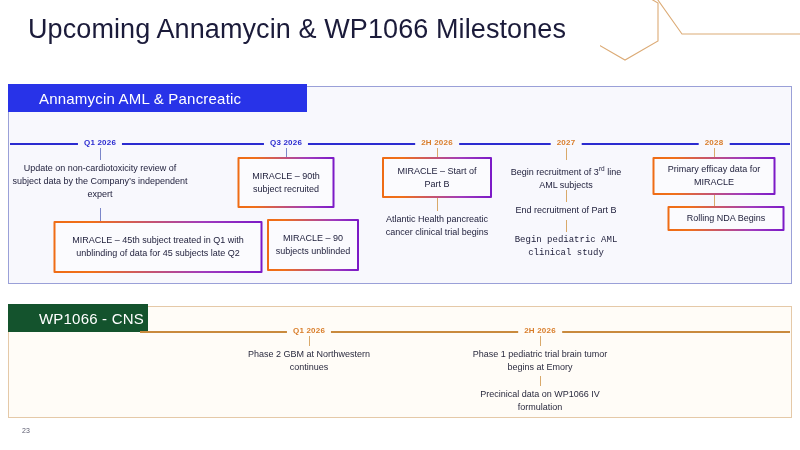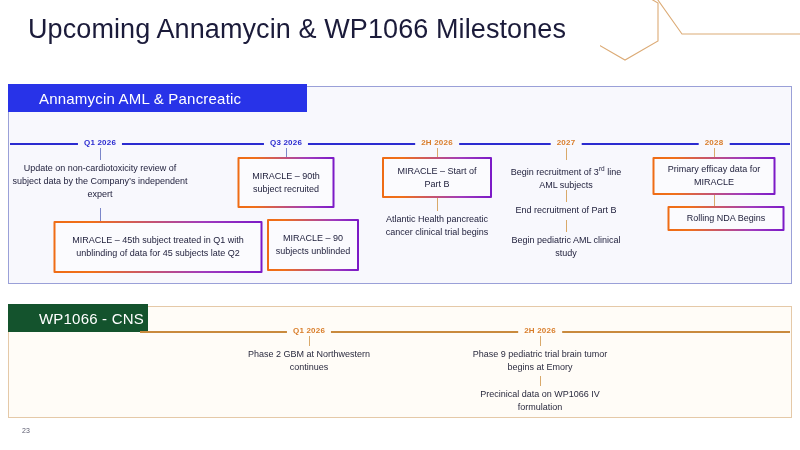--- a/index.html
+++ b/index.html
@@ -134,21 +134,21 @@
   <div class="node-text" style="left:437px;top:213px;width:120px;">Atlantic Health pancreatic cancer clinical trial begins</div>
 
   <div class="axis-label orange-top" style="left:566px;">2027</div>
   <div class="stem orange" style="left:566px;top:148px;height:12px;"></div>
   <div class="node-text" style="left:566px;top:162px;width:130px;">
     <span>Begin recruitment of 3<sup>rd</sup> line AML subjects</span>
   </div>
   <div class="stem orange" style="left:566px;top:190px;height:12px;"></div>
   <div class="node-text" style="left:566px;top:204px;width:140px;">End recruitment of Part B</div>
   <div class="stem orange" style="left:566px;top:220px;height:12px;"></div>
-  <div class="node-text" style="left:566px;top:234px;width:130px;">Begin pediatric AML clinical study</div>
+  <div class="node-text" style="left:566px;top:234px;width:130px;font-family:Liberation Mono, monospace;">Begin pediatric AML clinical study</div>
 
   <div class="axis-label orange-top" style="left:714px;">2028</div>
   <div class="stem orange" style="left:714px;top:148px;height:10px;"></div>
   <div class="gbox" style="left:714px;top:157px;width:123px;height:38px;">
     <div class="inner">Primary efficay data for MIRACLE</div>
   </div>
   <div class="stem orange" style="left:714px;top:195px;height:12px;"></div>
   <div class="gbox" style="left:714px;top:206px;width:117px;height:25px;margin-left:12px;">
     <div class="inner">Rolling NDA Begins</div>
   </div>
@@ -158,19 +158,19 @@
     <span>WP1066 - CNS</span>
   </div>
   <div class="axis axis-cns"></div>
 
   <div class="axis-label orange-bot" style="left:309px;">Q1 2026</div>
   <div class="stem orange" style="left:309px;top:336px;height:10px;"></div>
   <div class="node-text cns" style="left:309px;top:348px;width:150px;">Phase 2 GBM at Northwestern continues</div>
 
   <div class="axis-label orange-bot" style="left:540px;">2H 2026</div>
   <div class="stem orange" style="left:540px;top:336px;height:10px;"></div>
-  <div class="node-text cns" style="left:540px;top:348px;width:150px;">Phase 9 pediatric trial brain tumor begins at Emory</div>
+  <div class="node-text cns" style="left:540px;top:348px;width:150px;">Phase 1 pediatric trial brain tumor begins at Emory</div>
   <div class="stem orange" style="left:540px;top:376px;height:10px;"></div>
   <div class="node-text cns" style="left:540px;top:388px;width:160px;">Precinical data on WP1066 IV formulation</div>
 
   <div class="pagenum">23</div>
 
 </div>
 
 </body></html>

